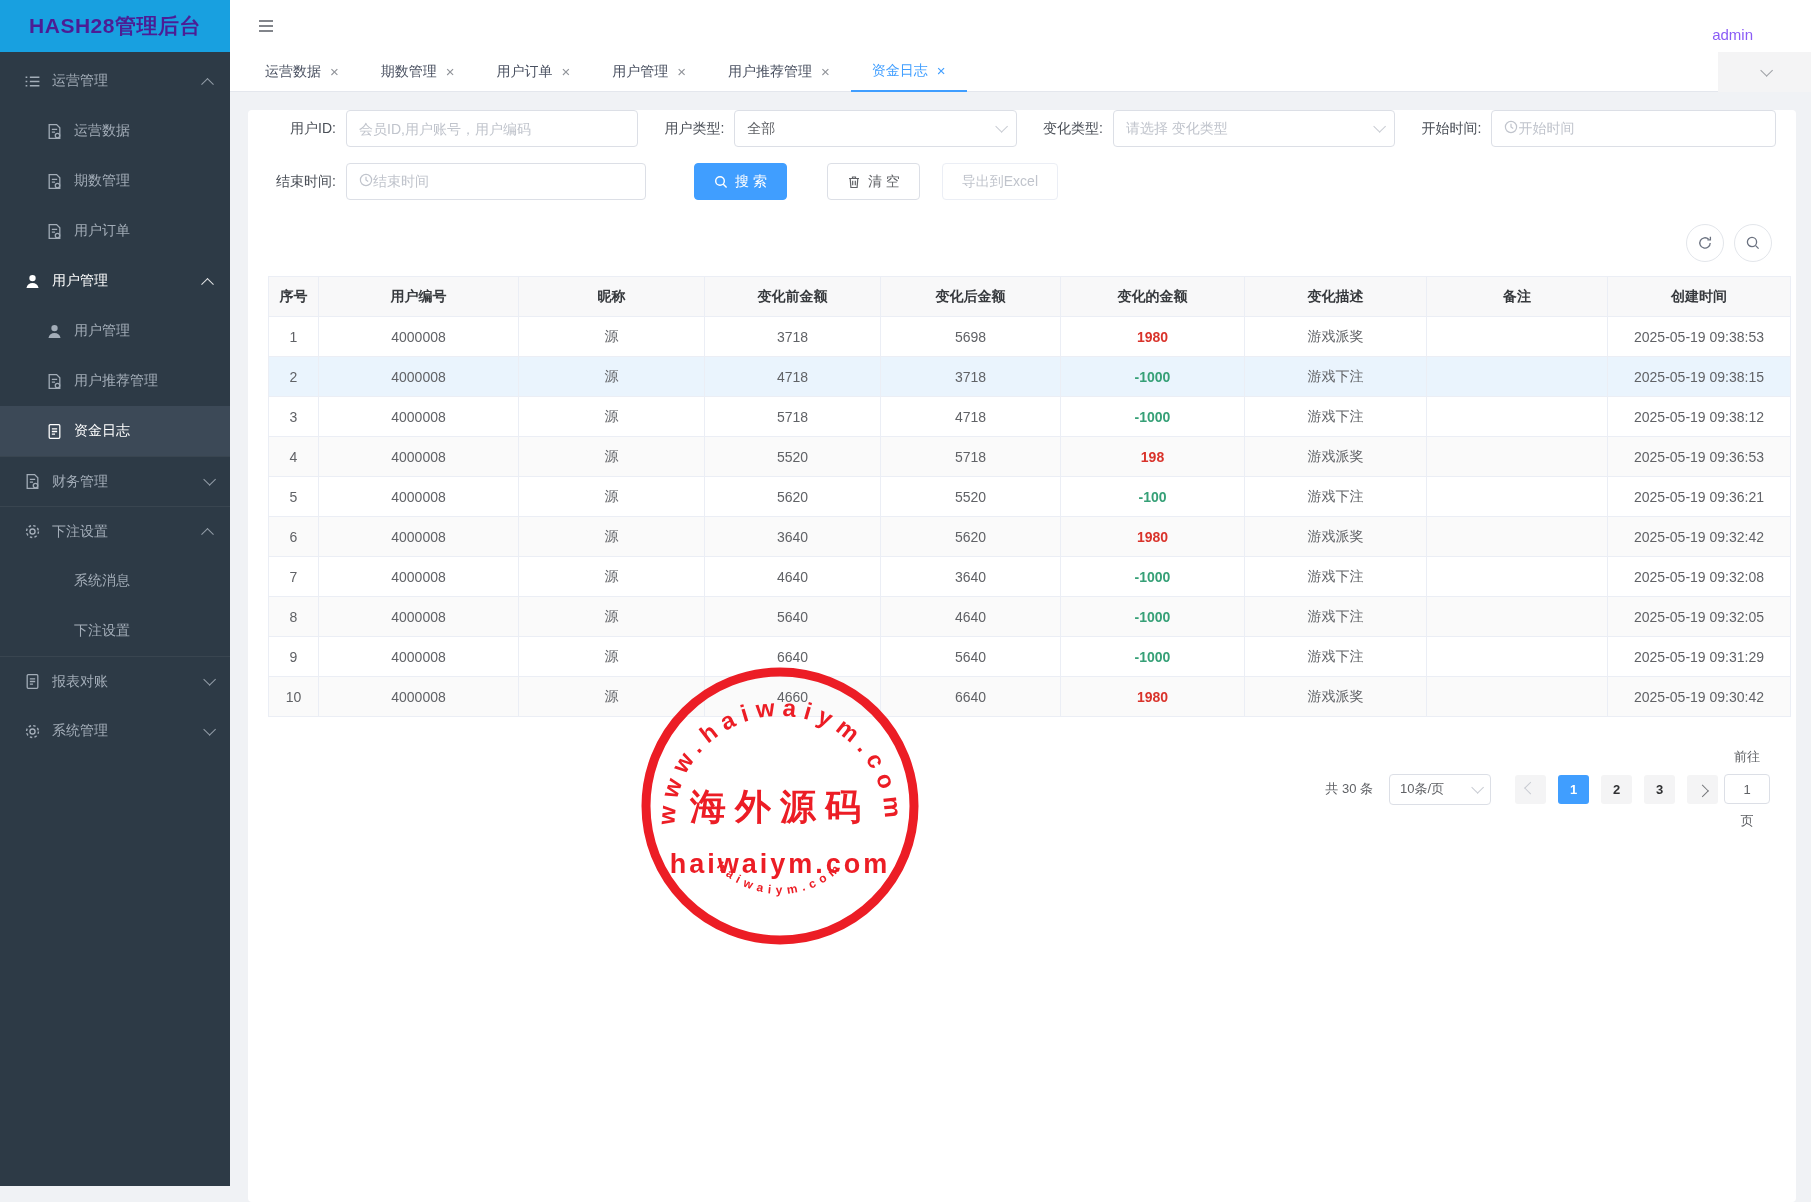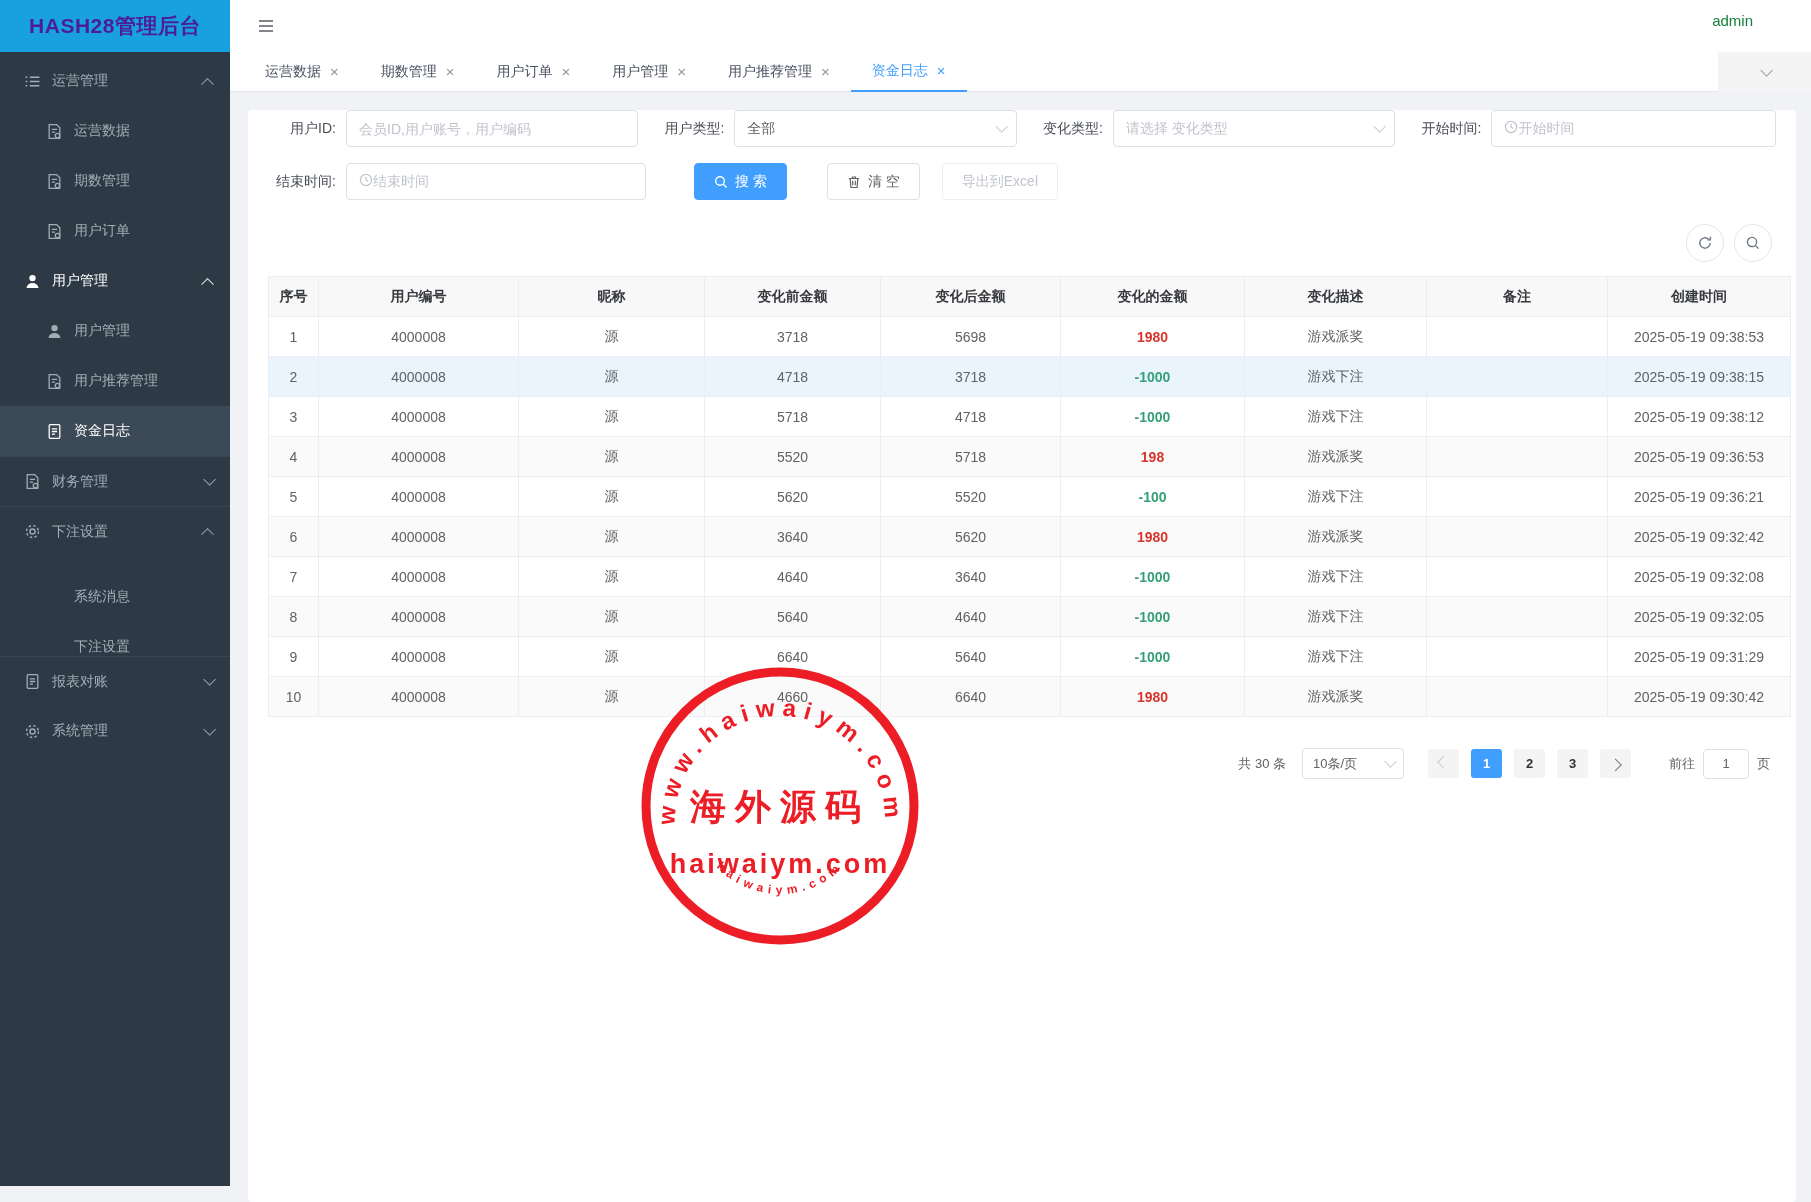--- a/index.html
+++ b/index.html
@@ -13,31 +13,31 @@
   }
   
   .sidebar { position:absolute; left:0; top:0; width:230px; height:1186px; background:#2d3a46; z-index:5; }
   .logo { height:52px; background:#18a0e0; color:#4c1d95; font-size:21px; font-weight:bold;
           display:flex; align-items:center; justify-content:center; letter-spacing:.5px; }
   .menu { padding-top:4px; font-size:14px; color:#a3adb8; }
   .mi { height:50px; display:flex; align-items:center; padding:0 18px 0 24px; cursor:pointer; }
   .mi .ic { width:17px; height:17px; margin-right:11px; display:inline-flex; flex:none; }
   .mi .ic svg { width:100%; height:100%; }
   .mi.sub { padding-left:46px; }
-  .mi.sub-noicon { padding-left:74px;align-items:flex-end; }
+  .mi.sub-noicon { padding-left:74px; }
   .mi.lit { color:#ffffff; }
   .mi.active { background:#3c4957; color:#fff; }
   .mi.sep { border-top:1px solid rgba(255,255,255,.06); }
   .chev { margin-left:auto; width:9px; height:9px; border-right:1.6px solid currentColor; border-bottom:1.6px solid currentColor; flex:none; opacity:.85; }
   .chev.up   { transform: rotate(-135deg) translate(-2px,-2px); }
   .chev.down { transform: rotate(45deg) translateY(-3px); }
   
   .topbar { position:absolute; left:230px; top:0; width:1581px; height:52px; background:#fff; z-index:4; }
   .burger { position:absolute; left:26px; top:16px; width:20px; height:20px; color:#5a5e66; cursor:pointer; }
-  .admin { position:absolute; right:58px; top:12px; font-size:15px; color:#15803d; cursor:pointer;text-align:center; }
+  .admin { position:absolute; right:58px; top:26px; font-size:15px; color:#8b5cf6; cursor:pointer;text-align:center; }
   .tabbar { position:absolute; left:230px; top:52px; width:1581px; height:40px; background:#fff;
             border-bottom:1px solid #e4e7ed; display:flex; align-items:center; padding-left:14px; z-index:4; }
   .tab { height:40px; display:flex; align-items:center; gap:9px; padding:0 21px; font-size:14px; color:#495060; cursor:pointer; }
   .tab .x { color:#909399; font-size:15px; line-height:1; }
   .tab.active { color:#409eff; border-bottom:2px solid #409eff; }
   .tab.active .x { color:#409eff; }
   .tab-more { position:absolute; right:0; top:0; width:93px; height:40px; background:#f4f4f5;
               display:flex; align-items:center; justify-content:center; color:#909399; cursor:pointer; }
   .tab-more .chev { margin:0; }
   
@@ -84,21 +84,21 @@
   .psel { width:102px; height:31px; border:1px solid #dcdfe6; border-radius:4px; display:flex; align-items:center;
           justify-content:space-between; padding:0 10px; color:#606266; margin-right:18px; cursor:pointer; }
   .pbtn { min-width:31px; height:29px; padding:0 5px; margin:0 6px; background:#f4f4f5; border-radius:3px;
           display:inline-flex; align-items:center; justify-content:center; color:#303133; font-weight:bold; cursor:pointer; }
   .pbtn.cur { background:#409eff; color:#fff; }
   .pbtn .chev { margin:0; }
   .pbtn.prev { color:#c0c4cc; }
   .pbtn.next { color:#606266; }
   .chev.left  { transform: rotate(135deg) translate(-1px,1px); }
   .chev.right { transform: rotate(-45deg) translate(-1px,1px); }
-  .goto { margin-left:32px; display:flex; align-items:center; gap:8px; }
+  .goto { margin-left:0; display:flex; align-items:center; gap:8px;flex-direction:column; }
   .goto input { width:46px; height:30px; border:1px solid #dcdfe6; border-radius:4px; text-align:center;
                 font-size:13px; color:#606266; outline:none; font-family:inherit; }
   
   .stamp { position:absolute; left:630px; top:656px; width:300px; height:300px; z-index:10; pointer-events:none; }
   .st-arc   { font-size:24px; font-weight:bold; letter-spacing:7px; fill:#ec1d25; font-family:"Liberation Sans",sans-serif; }
   .st-cn    { font-size:36px; font-weight:bold; letter-spacing:9px; fill:#ec1d25; font-family:"Liberation Serif","DejaVu Serif",serif; }
   .st-dom   { font-size:27px; font-weight:bold; letter-spacing:3px; fill:#ec1d25; font-family:"Liberation Sans",sans-serif; }
   .st-small { font-size:12px; font-weight:bold; letter-spacing:5px; fill:#ec1d25; font-family:"Liberation Sans",sans-serif; }
 </style>
 </head>

